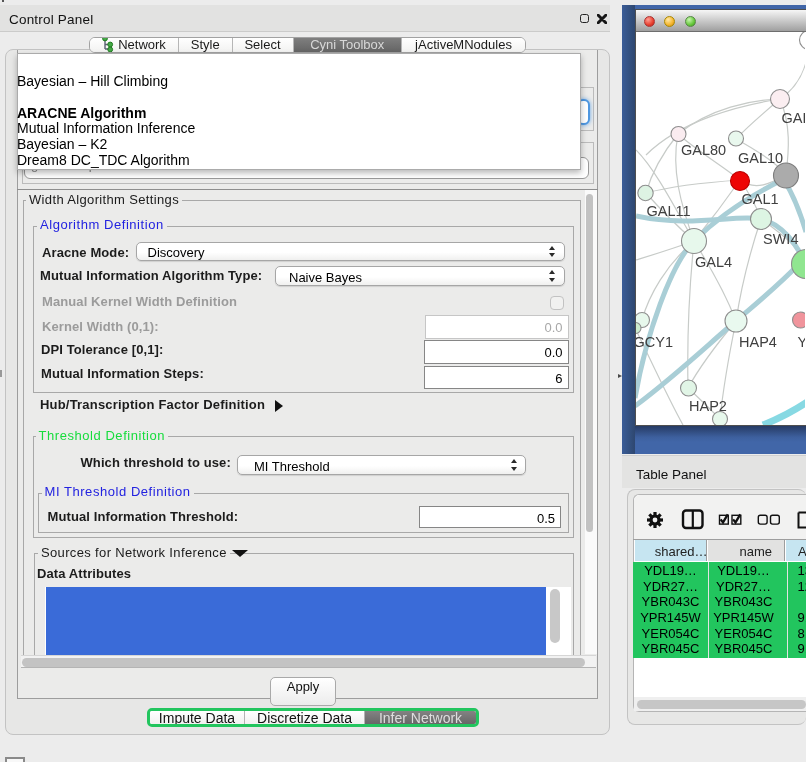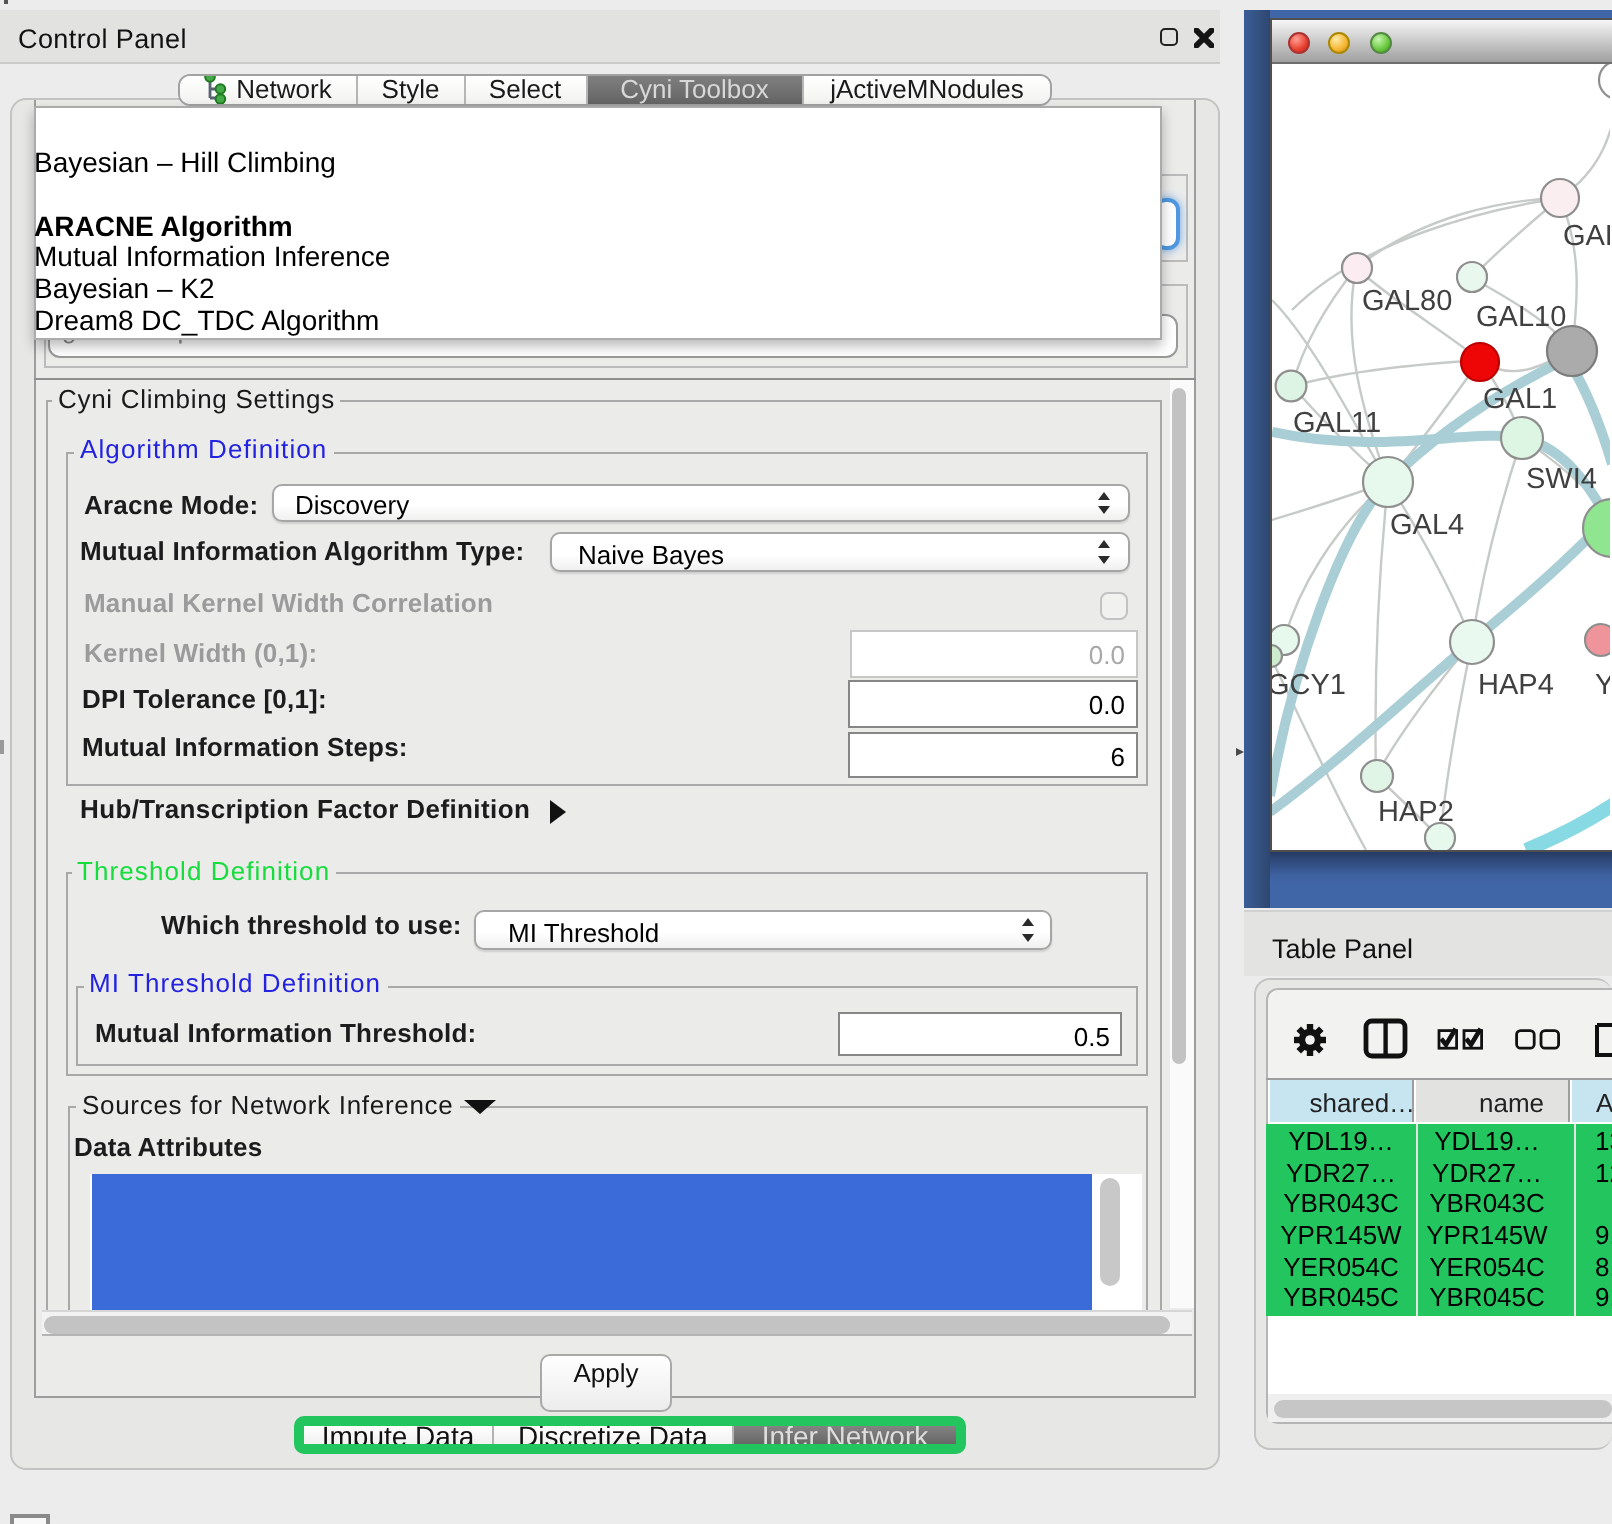--- a/index.html
+++ b/index.html
@@ -25,21 +25,21 @@
 .car-dn{position:absolute;left:2.5px;bottom:3px;width:0;height:0;border-left:3.5px solid transparent;border-right:3.5px solid transparent;border-top:4.5px solid #2a2a2a}
 .tfield{position:absolute;background:#fff;font-size:13px;color:#000;text-align:right;padding-right:5px;padding-top:4px}
 .popup{left:17px;top:53px;width:564px;height:117px;background:#fff;border:1px solid #ababab;box-shadow:0 3px 6px rgba(0,0,0,.28);z-index:50}
 .popup .hint{position:absolute;left:0;right:0;top:3px;text-align:center;font-size:13.5px;color:#b5b5b5}
 .popup .it{position:absolute;left:-1px;font-size:14px;color:#000;white-space:nowrap}
 #vscroll{left:584.5px;top:190px;width:12px;height:464px;background:#fafafa}
 #vthumb{left:585.5px;top:194px;width:7.5px;height:338px;background:#c2c2c2;border-radius:4px}
 #hscroll{left:21px;top:654.5px;width:575px;height:13.5px;background:#f2f2f2;border-top:1px solid #d6d6d6;border-bottom:1px solid #b4b4b4}
 #hthumb{left:22px;top:657.5px;width:563px;height:9.5px;background:#c3c3c3;border-radius:4.5px}
 #applybtn{left:270px;top:677px;width:66px;height:29px;background:linear-gradient(#ffffff,#ececec);border:1px solid #a9a9a9;border-radius:5px;text-align:center;font-size:13px;color:#111;padding-top:0.5px}
-#btabs{left:147px;top:708px;height:19px;display:flex;border:5px solid #22c55e;border-radius:5px;overflow:hidden;background:#fff;font-size:14px;color:#111}
+#btabs{left:147px;top:708px;height:19px;display:flex;border:3px solid #22c55e;border-radius:5px;overflow:hidden;background:#fff;font-size:14px;color:#111}
 #btabs .seg{display:flex;align-items:center;justify-content:center;border-right:1px solid #b3b3b3;background:linear-gradient(#ffffff,#f1f1f0)}
 #btabs .seg:last-child{border-right:none}
 #btabs .sel{background:linear-gradient(#838383,#676767);color:#dedede}
 #bluepanel{left:622px;top:5px;width:184px;height:449px;background:#4166a8}
 #bluestrip{left:622px;top:5px;width:13px;height:449px;background:linear-gradient(90deg,#3a5c97,#33507f 60%,#2e4770)}
 #macwin{left:635px;top:9px;width:171px;height:417px;border:1px solid #4f4f4f;border-right:none;background:#fff}
 #mactitle{position:absolute;left:0;top:0;right:0;height:22px;background:linear-gradient(#f6f6f6,#c6c6c6 55%,#9f9f9f);border-bottom:1px solid #6e6e6e}
 .tl{position:absolute;top:5.5px;width:11px;height:11px;border-radius:50%}
 #tptitle{left:622px;top:455px;width:184px;height:33px;background:#e3e3e2;border-top:1px solid #d0d0d0}
 #tptitle .t{position:absolute;left:14px;top:11px;font-size:13.5px;color:#111}
@@ -93,21 +93,21 @@
 <div class="it" style="top:19px">Bayesian – Hill Climbing</div>
 <div class="it" style="top:50.6px;font-weight:bold">ARACNE Algorithm</div>
 <div class="it" style="top:66.4px">Mutual Information Inference</div>
 <div class="it" style="top:82.2px">Bayesian – K2</div>
 <div class="it" style="top:98px">Dream8 DC_TDC Algorithm</div>
 </div>
 
 <div class="abs" style="left:17px;top:189px;width:581px;height:1px;background:#8e8e8e"></div>
 
 <div class="grpbox" style="left:22.5px;top:200px;width:558.5px;height:454.5px;border-bottom:none"></div>
-<div class="grptitle" style="left:26px;top:192px;letter-spacing:0.35px">Cyni Climbing Settings</div>
+<div class="grptitle" style="left:26px;top:192px;letter-spacing:0.35px">Width Algorithm Settings</div>
 
 <div class="grpbox" style="left:33px;top:226px;width:540.5px;height:167px"></div>
 <div class="grptitle" style="left:37px;top:217.4px;color:#2222e0;font-size:13px;letter-spacing:0.55px">Algorithm Definition</div>
 
 <div class="lbl" style="left:42px;top:245px">Aracne Mode:</div>
 <div class="combo" style="left:135.5px;top:241.5px;width:429px;height:19.5px">
     <span class="tx" style="left:11px">Discovery</span>
     <span class="cararea">
       <span class="car-up"></span>
       <span class="car-dn"></span>
@@ -116,21 +116,21 @@
 
 <div class="lbl" style="left:40px;top:267.5px">Mutual Information Algorithm Type:</div>
 <div class="combo" style="left:275px;top:266px;width:289.5px;height:19.5px">
     <span class="tx" style="left:13px">Naive Bayes</span>
     <span class="cararea">
       <span class="car-up"></span>
       <span class="car-dn"></span>
     </span>
   </div>
 
-<div class="lbl dis" style="left:42px;top:294.4px">Manual Kernel Width Correlation</div>
+<div class="lbl dis" style="left:42px;top:294.4px">Manual Kernel Width Definition</div>
 <div class="abs" style="left:550px;top:296px;width:14px;height:14px;background:#f1f1f0;border:1px solid #c2c2c2;border-radius:4px"></div>
 
 <div class="lbl dis" style="left:42px;top:318.5px">Kernel Width (0,1):</div>
 <div class="tfield" style="left:424.5px;top:314.5px;width:144px;height:24px;border:1px solid #c6c6c6;color:#a8a8a8">0.0</div>
 
 <div class="lbl" style="left:41px;top:342px">DPI Tolerance [0,1]:</div>
 <div class="tfield" style="left:423.5px;top:339.5px;width:145px;height:24px;border:1px solid #868686">0.0</div>
 
 <div class="lbl" style="left:41px;top:366.4px">Mutual Information Steps:</div>
 <div class="tfield" style="left:423.5px;top:365.5px;width:145px;height:23px;border:1px solid #868686">6</div>

